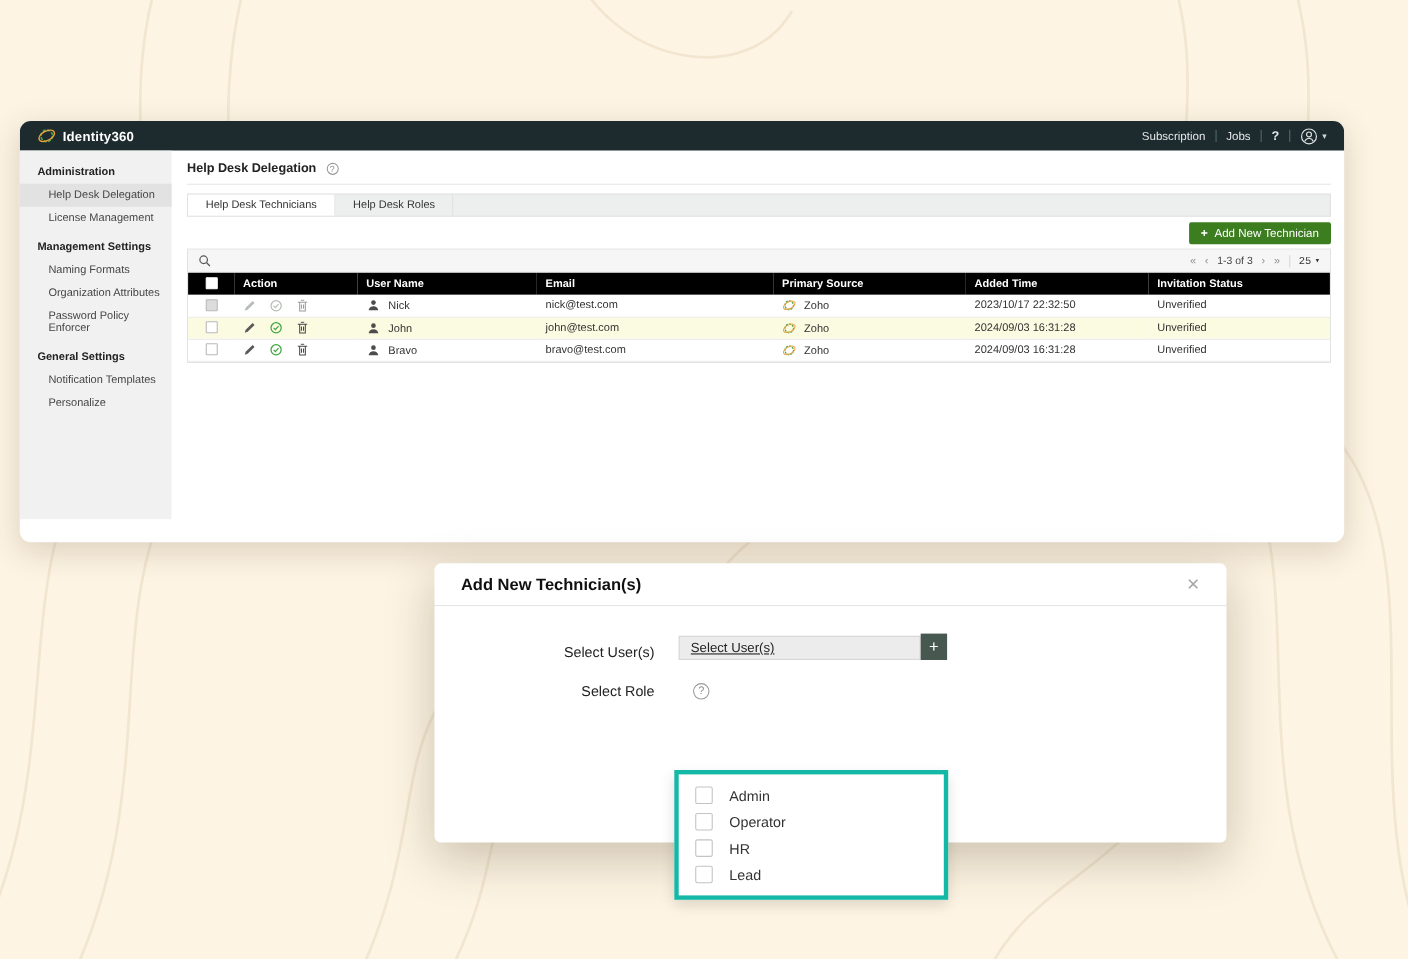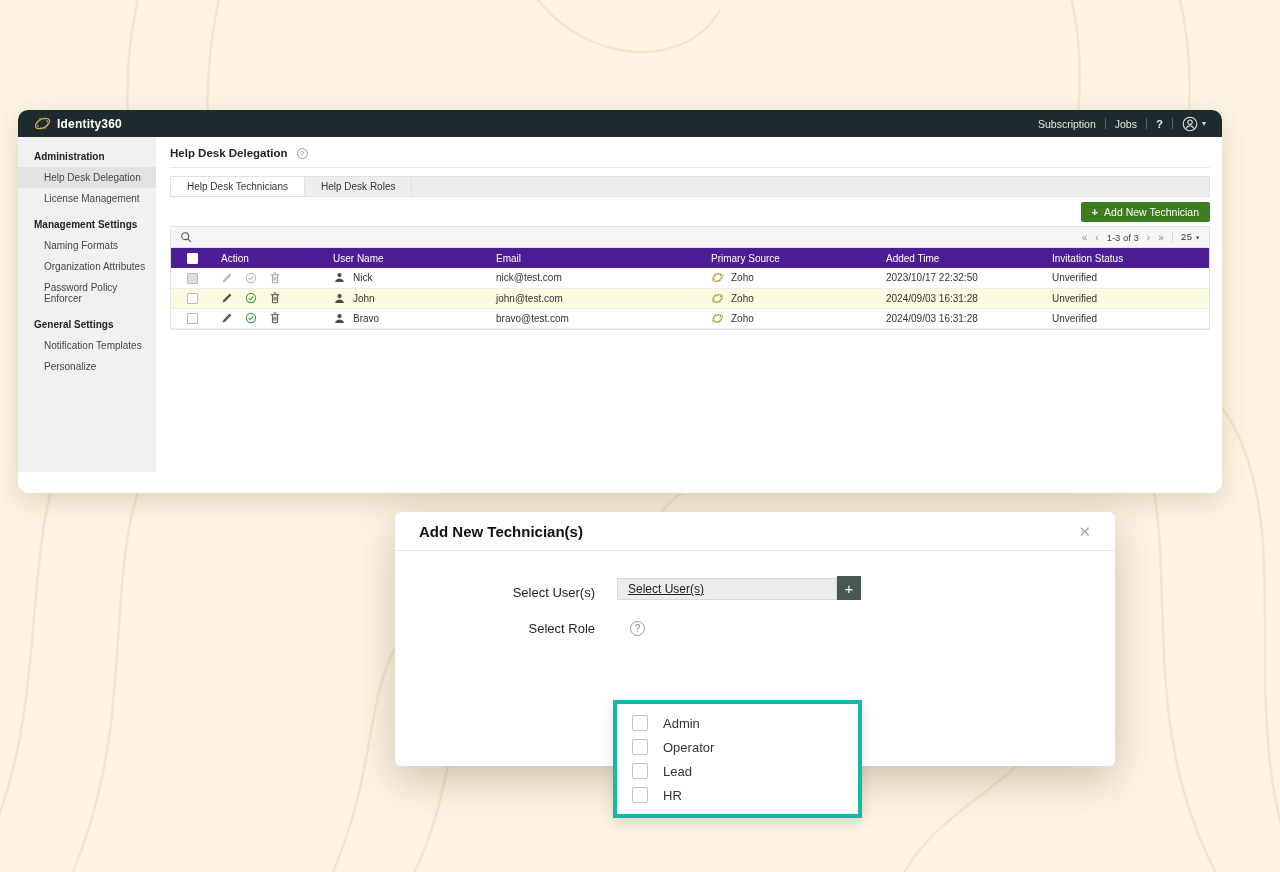--- a/index.html
+++ b/index.html
@@ -69,21 +69,21 @@
   .toolbar svg.search { width:12px; height:12px; }
   .pager { margin-left:auto; display:flex; align-items:center; gap:8px; font-size:9.5px; color:#555; }
   .pg-btn { color:#8f8f8f; cursor:pointer; font-size:10px; }
   .pg-range { color:#444; }
   .pg-sep { width:1px; height:11px; background:#d8d8d8; }
   .pg-size { display:flex; align-items:center; gap:3px; cursor:pointer; color:#333;font-family:Liberation Mono, monospace; }
   .pg-size .caret { color:#333; }
 
   table { width:100%; border-collapse:collapse; font-size:10px; table-layout:fixed; }
   thead th {
-    background:#4c1d95; color:#fff; font-weight:normal; height:20px;
+    background:#000000; color:#fff; font-weight:bold; height:20px;
     text-align:left; padding:0 8px; font-size:10px;
   }
   th.c-check, td.c-check { width:42px; text-align:center; padding:0; }
   col.c-check{width:42px} col.c-action{width:112px} col.c-user{width:163px}
   col.c-email{width:215px} col.c-source{width:175px} col.c-added{width:166px}
   tbody td { height:20px; padding:0 8px; border-bottom:1px solid #ededed; color:#333; background:#fff; }
   tr.highlight td { background:#fbfbe2; }
   .cb {
     display:inline-block; width:11px; height:11px; background:#fff;
     border:1px solid #b9b9b9; border-radius:1px; vertical-align:middle; cursor:pointer;
@@ -414,22 +414,22 @@
     <span class="opt-label">Admin</span>
   </div>
 
   <div class="opt">
     <span class="opt-cb"></span>
     <span class="opt-label">Operator</span>
   </div>
 
   <div class="opt">
     <span class="opt-cb"></span>
-    <span class="opt-label">Lead</span>
+    <span class="opt-label">HR</span>
   </div>
 
   <div class="opt">
     <span class="opt-cb"></span>
-    <span class="opt-label">HR</span>
+    <span class="opt-label">Lead</span>
   </div>
 </div>
   </div>
 </div>
 
 </body></html>

